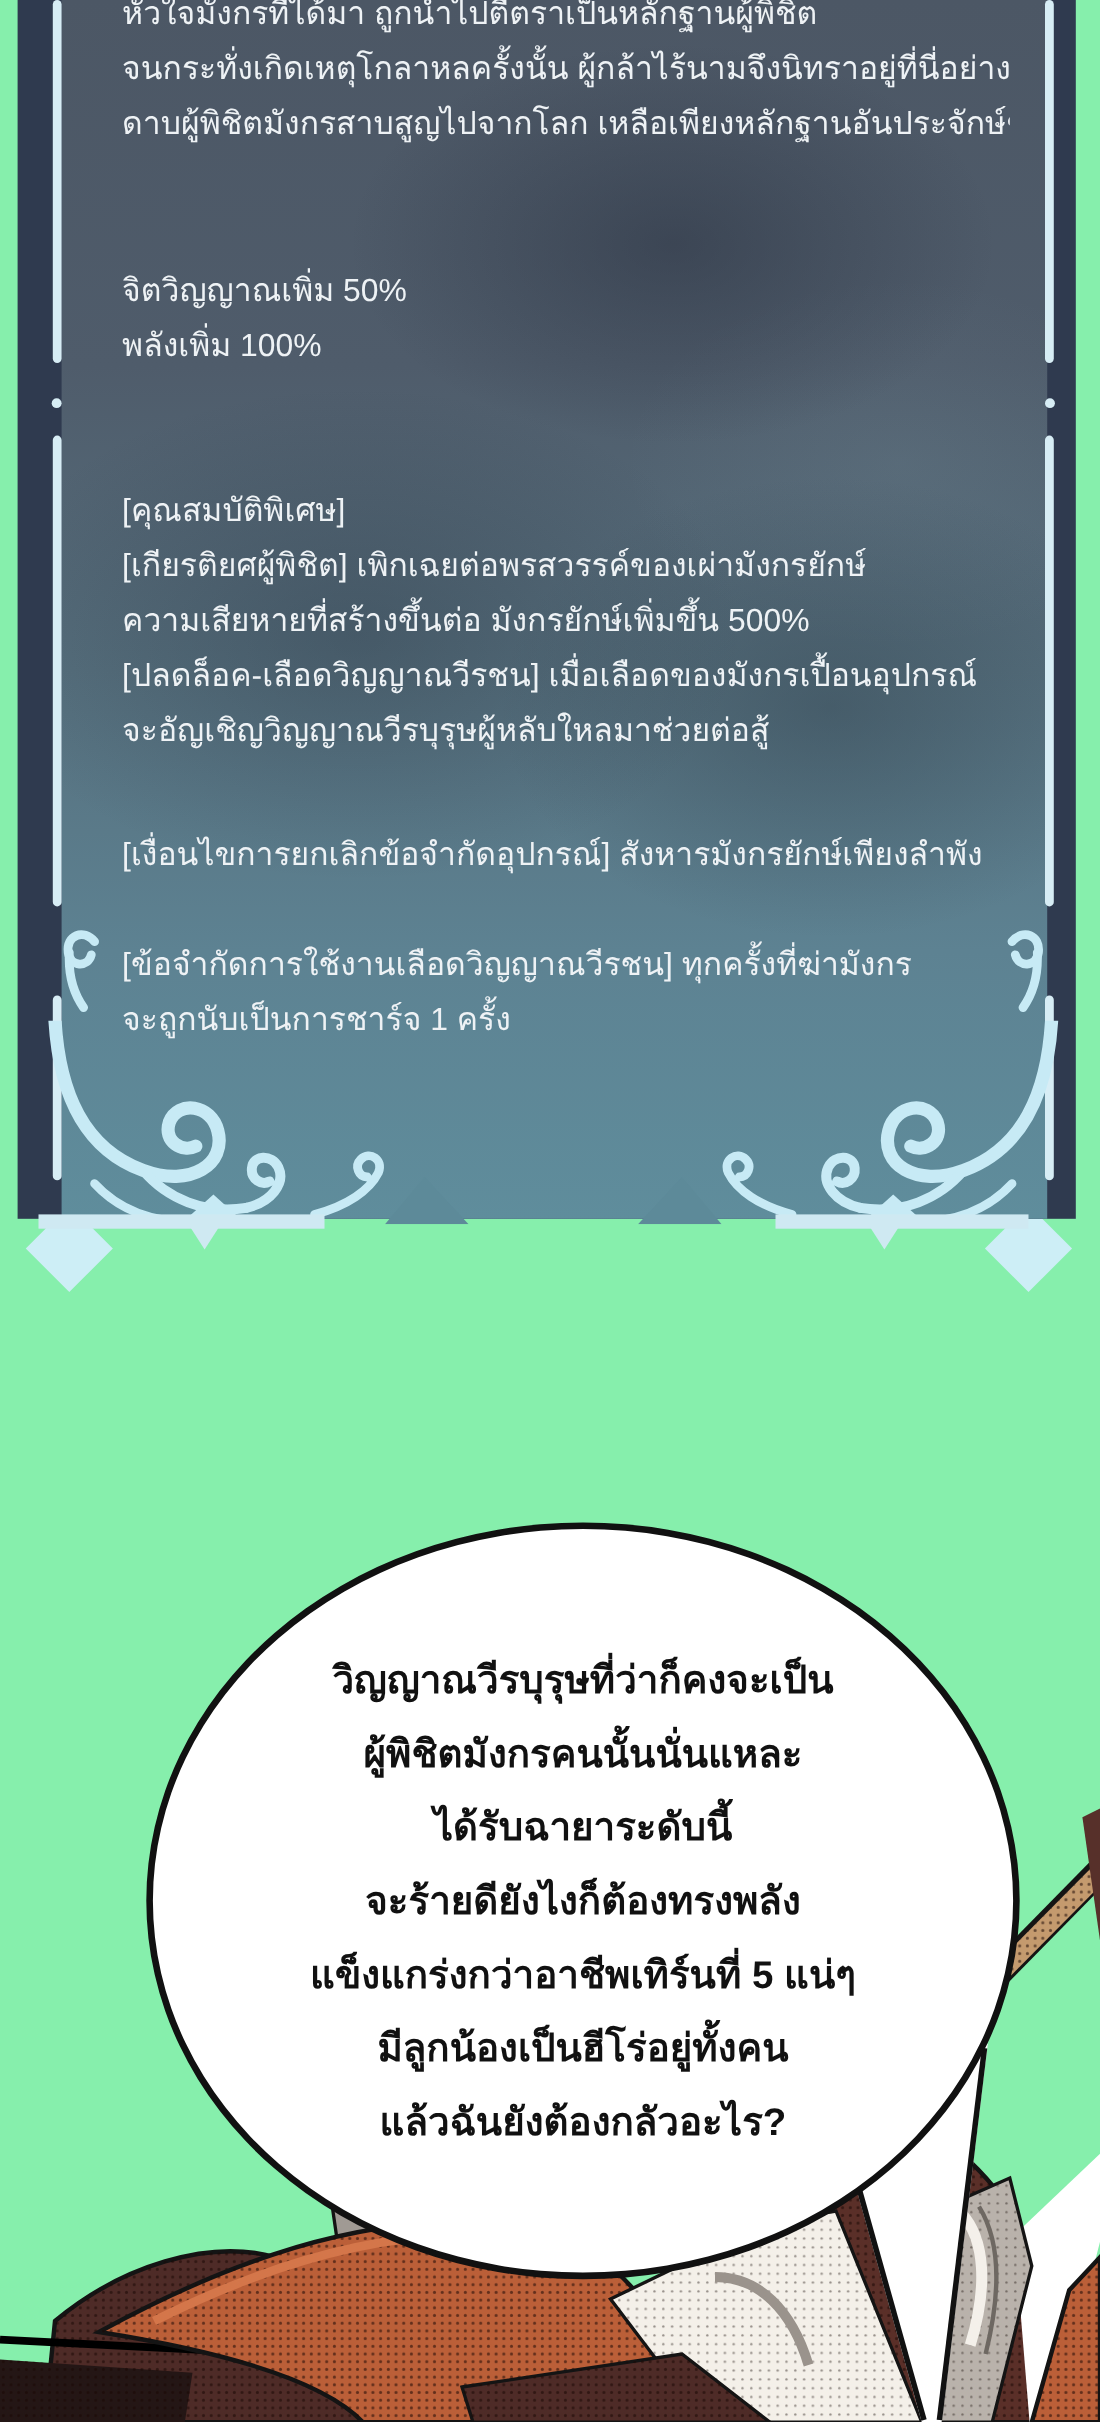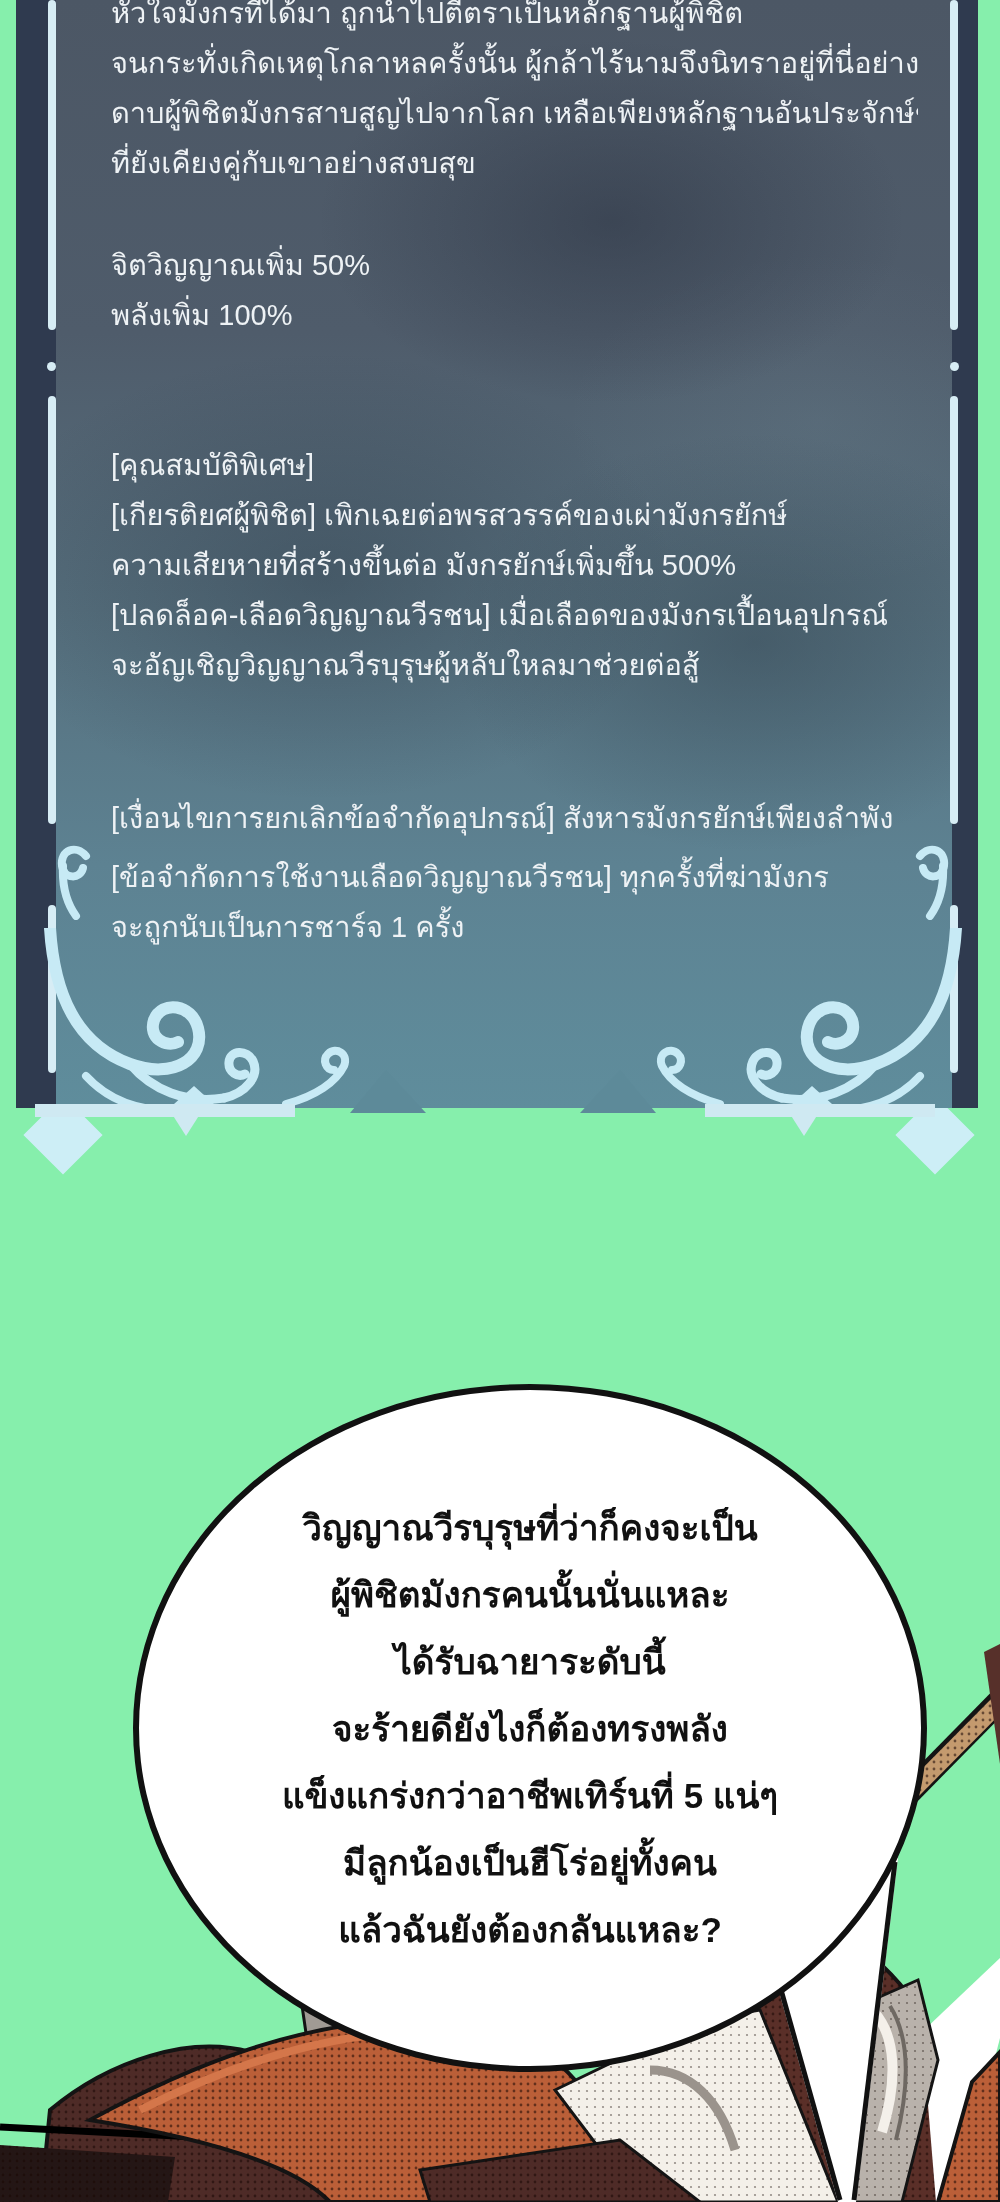--- a/index.html
+++ b/index.html
@@ -57,37 +57,36 @@
     <div class="vline" style="left:32px;top:905px;height:168px;"></div>
     <div class="vline" style="right:20px;top:0;height:330px;"></div>
     <div class="vdot" style="right:19px;top:362px;"></div>
     <div class="vline" style="right:20px;top:396px;height:428px;"></div>
     <div class="vline" style="right:20px;top:905px;height:168px;"></div>
 
     <div class="panel-text" style="top:-12px;">
       <div>หัวใจมังกรที่ได้มา ถูกนำไปตีตราเป็นหลักฐานผู้พิชิต</div>
       <div>จนกระทั่งเกิดเหตุโกลาหลครั้งนั้น ผู้กล้าไร้นามจึงนิทราอยู่ที่นี่อย่างเป็นนิรันดร์</div>
       <div>ดาบผู้พิชิตมังกรสาบสูญไปจากโลก เหลือเพียงหลักฐานอันประจักษ์ชัดนี้เท่านั้น</div>
-      <div>ที่ยังเคียงคู่กับเขาอย่างสงบสุข</div>
     </div>
 
     <div class="panel-text" style="top:240px;">
       <div>จิตวิญญาณเพิ่ม 50%</div>
       <div>พลังเพิ่ม 100%</div>
     </div>
 
     <div class="panel-text" style="top:440px;">
       <div>[คุณสมบัติพิเศษ]</div>
       <div>[เกียรติยศผู้พิชิต] เพิกเฉยต่อพรสวรรค์ของเผ่ามังกรยักษ์</div>
       <div>ความเสียหายที่สร้างขึ้นต่อ มังกรยักษ์เพิ่มขึ้น 500%</div>
       <div>[ปลดล็อค-เลือดวิญญาณวีรชน] เมื่อเลือดของมังกรเปื้อนอุปกรณ์</div>
       <div>จะอัญเชิญวิญญาณวีรบุรุษผู้หลับใหลมาช่วยต่อสู้</div>
     </div>
 
-    <div class="panel-text" style="top:793px;">
+    <div class="panel-text" style="top:752px;">
       <div>[เงื่อนไขการยกเลิกข้อจำกัดอุปกรณ์] สังหารมังกรยักษ์เพียงลำพัง</div>
     </div>
 
     <div class="panel-text" style="top:852px;">
       <div>[ข้อจำกัดการใช้งานเลือดวิญญาณวีรชน] ทุกครั้งที่ฆ่ามังกร</div>
       <div>จะถูกนับเป็นการชาร์จ 1 ครั้ง</div>
     </div>
 
     <svg class="mid-curl" style="left:36px;" viewBox="0 0 46 78">
       <g stroke="#c7eaf5" stroke-width="8" fill="none" stroke-linecap="round">
@@ -202,16 +201,16 @@
     </g>
   </svg>
 
   <div class="bubble">
     <div class="line">วิญญาณวีรบุรุษที่ว่าก็คงจะเป็น</div>
     <div class="line">ผู้พิชิตมังกรคนนั้นนั่นแหละ</div>
     <div class="line">ได้รับฉายาระดับนี้</div>
     <div class="line">จะร้ายดียังไงก็ต้องทรงพลัง</div>
     <div class="line">แข็งแกร่งกว่าอาชีพเทิร์นที่ 5 แน่ๆ</div>
     <div class="line">มีลูกน้องเป็นฮีโร่อยู่ทั้งคน</div>
-    <div class="line">แล้วฉันยังต้องกลันแหละ?</div>
+    <div class="line">แล้วฉันยังต้องกลัวอะไร?</div>
   </div>
 
 </div>
 
 </body></html>

